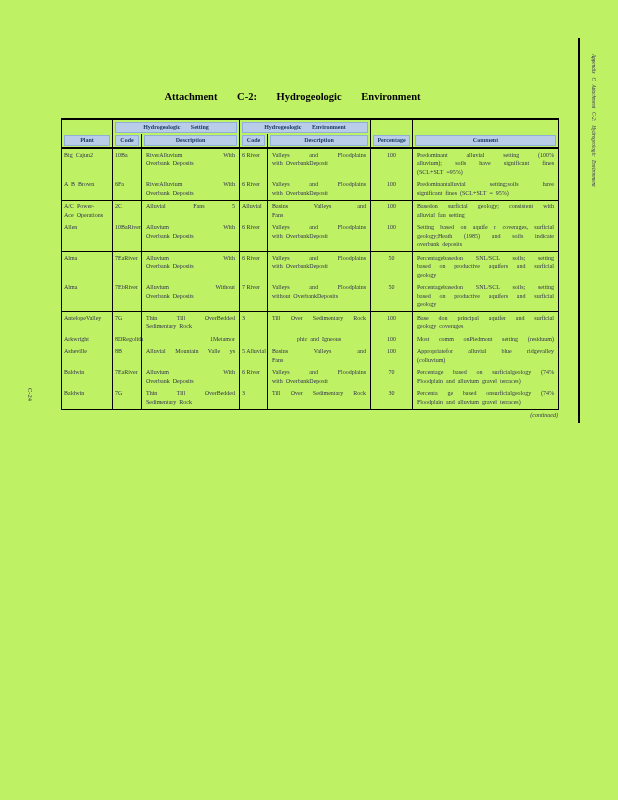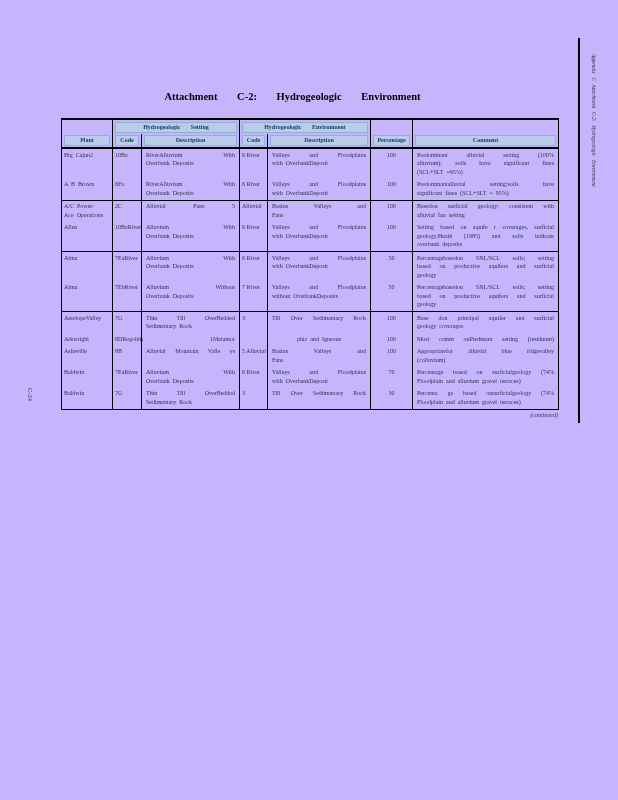--- a/index.html
+++ b/index.html
@@ -1,20 +1,20 @@
 <!DOCTYPE html>
 <html style="--hdr-bg: #b9cde9; --hdr-bd: #8fafd9; --hdr-tx: #17365d; --grid: #000000; --body-tx: #32324e;"><head>
 <meta charset="utf-8">
 <style>
   :root{
     --hdr-bg:#b9cde9; --hdr-bd:#8fafd9; --hdr-tx:#17365d;
     --grid:#000000; --body-tx:#32324e;
   }
   html,body{margin:0;padding:0;background:#ffffff;}
-  .page{position:relative;width:618px;height:800px;background:#c4b5fd;overflow:hidden;
+  .page{position:relative;width:618px;height:800px;background:#bef264;overflow:hidden;
         font-family:"Liberation Serif", serif;color:var(--body-tx);}
   .doc-title{position:absolute;left:44px;top:91px;width:497px;text-align:center;
         font-weight:bold;font-size:10.5px;word-spacing:17px;color:#000;white-space:nowrap;}
   .tblwrap{position:absolute;left:61px;top:118px;width:497px;}
   table{border-collapse:collapse;table-layout:fixed;width:497px;
         border:1px solid var(--grid);border-top:2px solid var(--grid);border-bottom:1.5px solid var(--grid);}
   th,td{border-left:1px solid var(--grid);vertical-align:top;padding:0;font-weight:normal;overflow:visible;}
   th:first-child,td:first-child{border-left:none;}
   tr.h1{height:12px;} tr.h2{height:13px;}
   tr.h2 th{border-bottom:2px solid var(--grid);}

